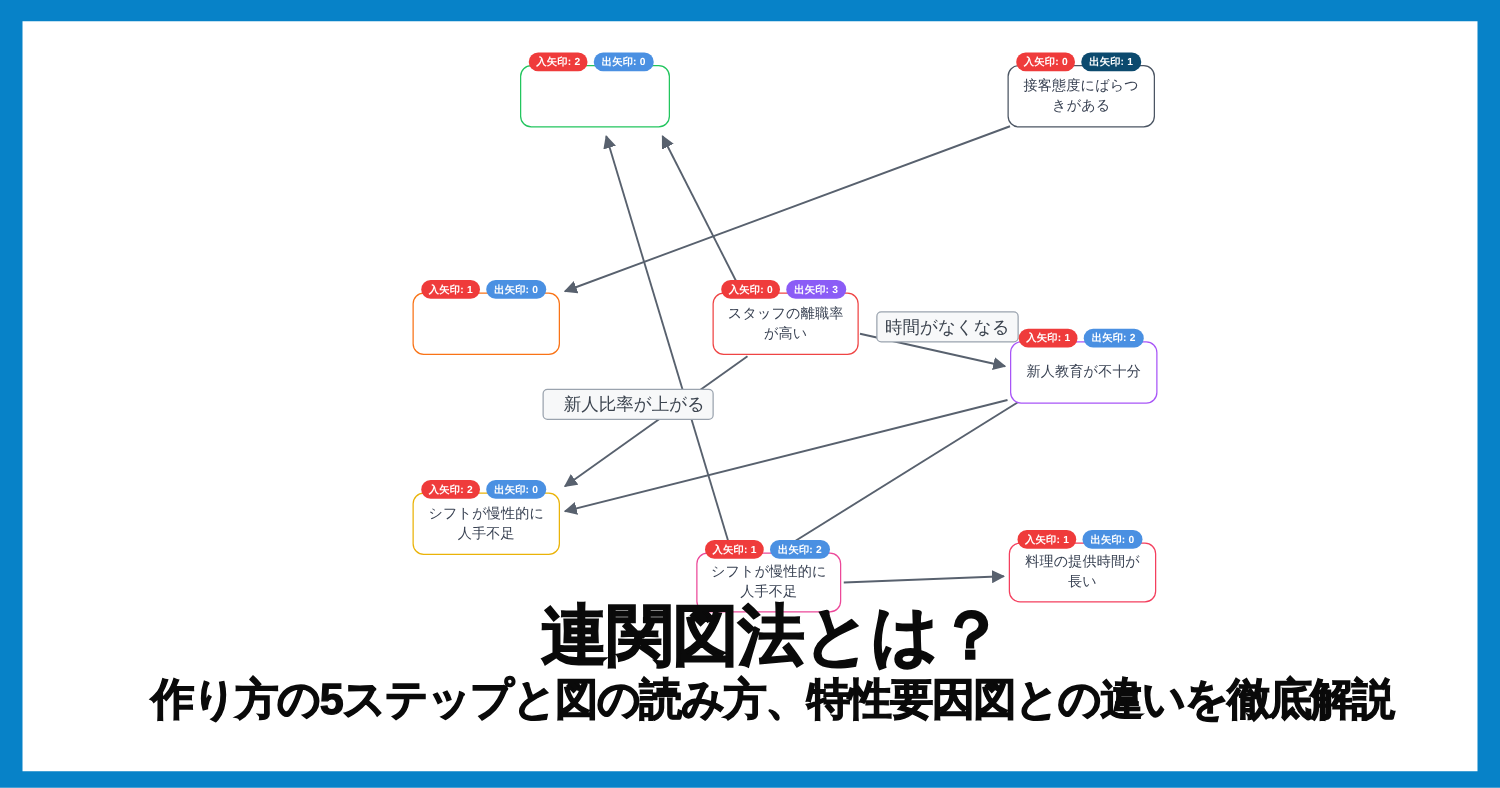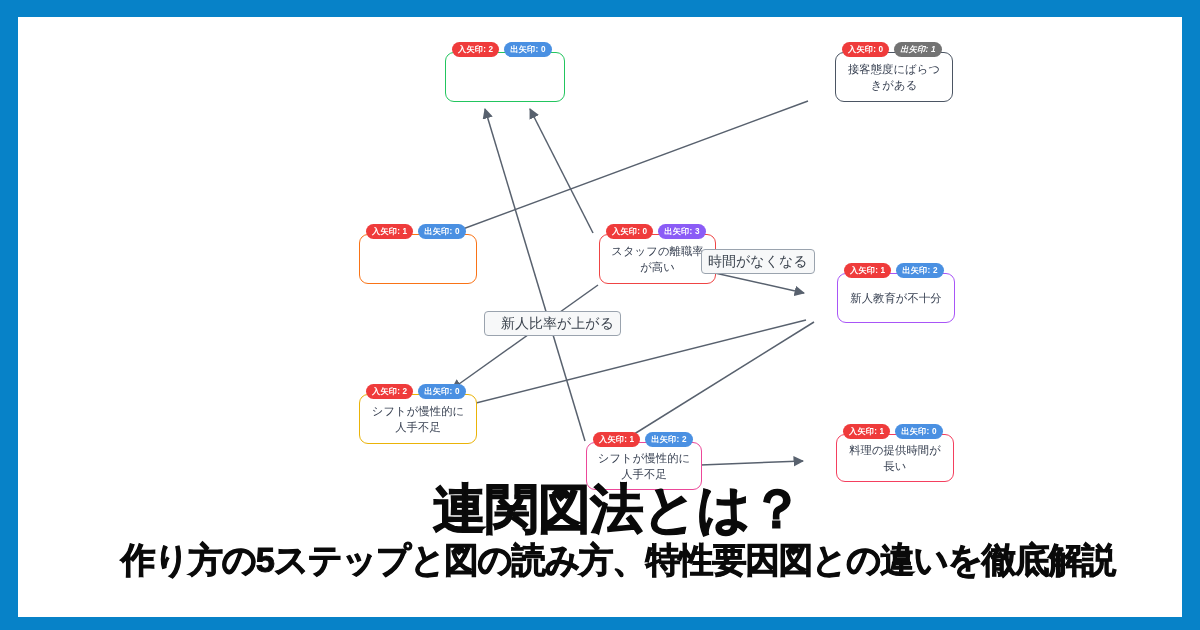--- a/index.html
+++ b/index.html
@@ -32,21 +32,20 @@
     background:#ffffff;
     border:1.6px solid #888;
     border-radius:9px;
     display:flex;align-items:center;justify-content:center;
     text-align:center;
     color:#384152;
     font-size:11.3px;
     line-height:1.42;
     padding:4px 8px;
     letter-spacing:.1px;
-    margin-left:29px;
   }
   .node .label{display:block;width:100%;}
   .badges{
     position:absolute;
     top:-11px;left:6px;
     display:flex;gap:5px;
     z-index:5;
   }
   .badge{
     display:inline-flex;align-items:center;
@@ -128,21 +127,21 @@
     <div id="nodes-group">
         <div class="node" style="left: 398px; top: 35px; width: 120px; height: 50px; border-color: rgb(34, 197, 94);">
           <div class="badges">
             <span class="badge badge-in" style="background: rgb(239, 59, 59);">入矢印: 2</span>
             <span class="badge badge-out" style="background: rgb(74, 144, 226);">出矢印: 0</span>
           </div>
         </div>
         <div class="node" style="left: 788px; top: 35px; width: 118px; height: 50px; border-color: rgb(75, 85, 99);">
           <div class="badges">
             <span class="badge badge-in" style="background: rgb(239, 59, 59);">入矢印: 0</span>
-            <span class="badge badge-out" style="background: #737373; font-style: italic;">出矢印: 1</span>
+            <span class="badge badge-out" style="background: #0c4a6e;">出矢印: 1</span>
           </div>
           <span class="label">接客態度にばらつきがある</span>
         </div>
         <div class="node" style="left: 312px; top: 217px; width: 118px; height: 50px; border-color: rgb(249, 115, 22);">
           <div class="badges">
             <span class="badge badge-in" style="background: rgb(239, 59, 59);">入矢印: 1</span>
             <span class="badge badge-out" style="background: rgb(74, 144, 226);">出矢印: 0</span>
           </div>
         </div>
         <div class="node" style="left: 552px; top: 217px; width: 117px; height: 50px; border-color: rgb(239, 68, 68);">
@@ -176,21 +175,21 @@
         <div class="node" style="left: 789px; top: 417px; width: 118px; height: 48px; border-color: rgb(244, 63, 94);">
           <div class="badges">
             <span class="badge badge-in" style="background: rgb(239, 59, 59);">入矢印: 1</span>
             <span class="badge badge-out" style="background: rgb(74, 144, 226);">出矢印: 0</span>
           </div>
           <span class="label">料理の提供時間が長い</span>
         </div>
       </div>
     <div id="labels-group">
         <div class="edge-label" style="left: 683px; top: 232px;">時間がなくなる</div>
-        <div class="edge-label" style="left: 466px; top: 294px; padding-left: 16px;">新人比率が上がる</div>
+        <div class="edge-label" style="left: 416px; top: 294px; padding-left: 16px;">新人比率が上がる</div>
       </div>
   </div>
 
   <div id="overlay">
     <div class="ov-inner">
       <span id="ov-title">連関図法とは？</span>
       <span id="ov-sub">作り方の5ステップと図の読み方、特性要因図との違いを徹底解説</span>
     </div>
   </div>
 </div>

